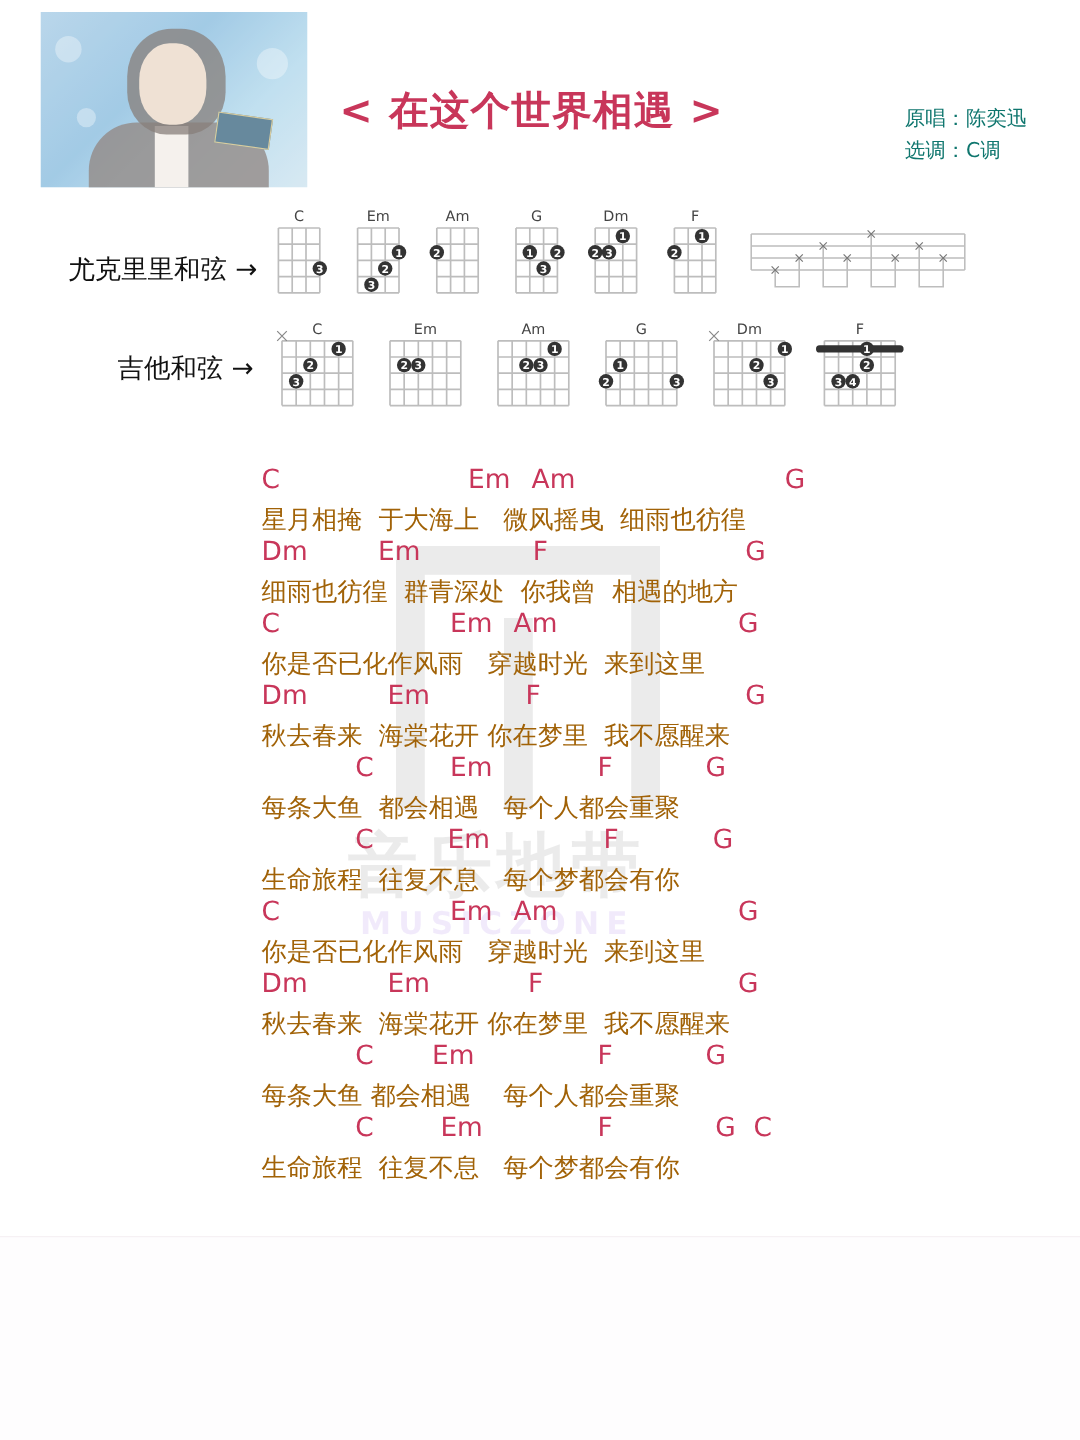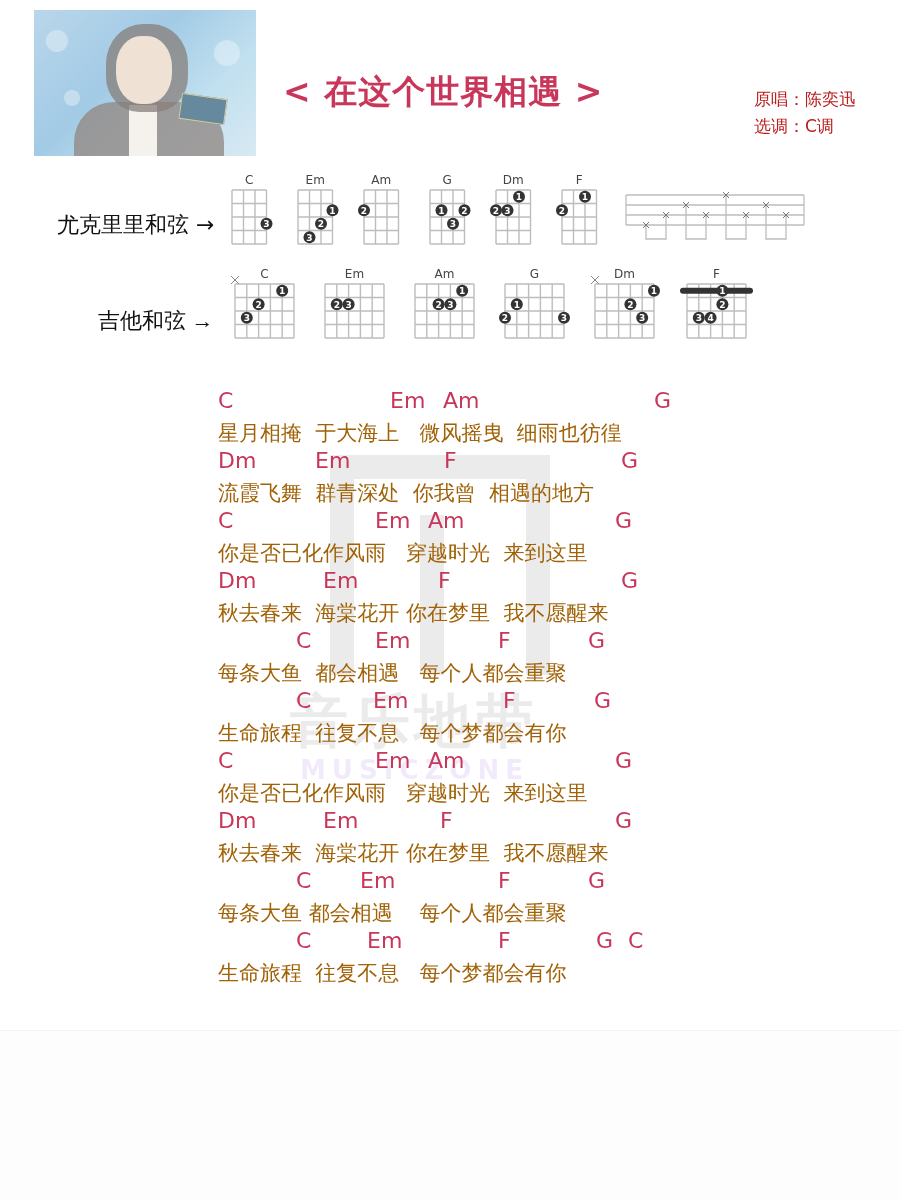--- a/index.html
+++ b/index.html
@@ -16,21 +16,21 @@
                  background: #e9d6c4; }
   .photo .body { position: absolute; left: 40px; top: 92px; width: 150px; height: 70px; border-radius: 40px 40px 0 0;
                  background: #6a5e59; opacity: 0.8; }
   .photo .shirt { position: absolute; left: 95px; top: 95px; width: 28px; height: 60px; background: #f1ece6; }
   .photo .mic { position: absolute; left: 146px; top: 86px; width: 44px; height: 24px; background: #2d5c78;
                 border: 1px solid #c9b97a; transform: rotate(8deg); }
   .photo .veil { position: absolute; inset: 0; background: rgba(255,255,255,0.28); }
 
   .title { position: absolute; left: 283px; top: 70px; font-size: 33px; font-weight: bold; color: #c8365a;
            letter-spacing: 1px; white-space: nowrap; }
-  .meta { position: absolute; left: 754px; top: 86px; font-size: 17px; line-height: 27px; color: #b91c1c; white-space: nowrap; }
+  .meta { position: absolute; left: 754px; top: 86px; font-size: 17px; line-height: 27px; color: #0f766e; white-space: nowrap; }
 
   .row-label { position: absolute; font-size: 22px; color: #111; white-space: nowrap; }
   .chord-svg { position: absolute; overflow: visible; }
 
   .lyrics { position: absolute; left: 218px; top: 388px; width: 620px; }
   .chord-line { position: relative; height: 30px; }
   .chord { position: absolute; top: 0; font-size: 22px; color: #c8365a; font-family: "DejaVu Sans", sans-serif; }
   .lyric-line { height: 30px; font-size: 21px; line-height: 30px; color: #a16207; white-space: pre; }
 
   .watermark { position: absolute; left: 290px; top: 455px; width: 280px; height: 330px; opacity: 0.09; }
@@ -204,21 +204,21 @@
     <path d="M41 24 l6 6 M47 24 l-6 6"></path>
     <path d="M61 14 l6 6 M67 14 l-6 6"></path>
     <path d="M81 24 l6 6 M87 24 l-6 6"></path>
     <path d="M101 4 l6 6 M107 4 l-6 6"></path>
     <path d="M121 24 l6 6 M127 24 l-6 6"></path>
     <path d="M141 14 l6 6 M147 14 l-6 6"></path>
     <path d="M161 24 l6 6 M167 24 l-6 6"></path>
   </g>
 </svg>
 
-<div class="row-label" style="left:98px;top:306px;font-family:Liberation Serif, serif;">吉他和弦 →</div>
+<div class="row-label" style="left:98px;top:292px;">吉他和弦 →</div>
 <div id="guitar-row">
     <svg width="79" height="86" class="chord-svg" style="left: 227px; top: 266px;">
       <text x="37.5" y="12" text-anchor="middle" font-size="12" fill="#444" font-family="DejaVu Sans, sans-serif">C</text>
       <g stroke="#bdbdbd" stroke-width="1.4">
         <line x1="8" y1="18" x2="8" y2="72"></line>
         <line x1="19.8" y1="18" x2="19.8" y2="72"></line>
         <line x1="31.6" y1="18" x2="31.6" y2="72"></line>
         <line x1="43.400000000000006" y1="18" x2="43.400000000000006" y2="72"></line>
         <line x1="55.2" y1="18" x2="55.2" y2="72"></line>
         <line x1="67" y1="18" x2="67" y2="72"></line>
@@ -357,21 +357,21 @@
       <span class="chord" style="left: 225px;">Am</span>
       <span class="chord" style="left: 436px;">G</span>
     </div>
     <div class="lyric-line">星月相掩  于大海上   微风摇曳  细雨也彷徨</div>
     <div class="chord-line">
       <span class="chord" style="left: 0px;">Dm</span>
       <span class="chord" style="left: 97px;">Em</span>
       <span class="chord" style="left: 226px;">F</span>
       <span class="chord" style="left: 403px;">G</span>
     </div>
-    <div class="lyric-line">流霞飞舞  群青深处  你我曾  相遇的地方</div>
+    <div class="lyric-line">细雨也彷徨  群青深处  你我曾  相遇的地方</div>
     <div class="chord-line">
       <span class="chord" style="left: 0px;">C</span>
       <span class="chord" style="left: 157px;">Em</span>
       <span class="chord" style="left: 210px;">Am</span>
       <span class="chord" style="left: 397px;">G</span>
     </div>
     <div class="lyric-line">你是否已化作风雨   穿越时光  来到这里</div>
     <div class="chord-line">
       <span class="chord" style="left: 0px;">Dm</span>
       <span class="chord" style="left: 105px;">Em</span>

